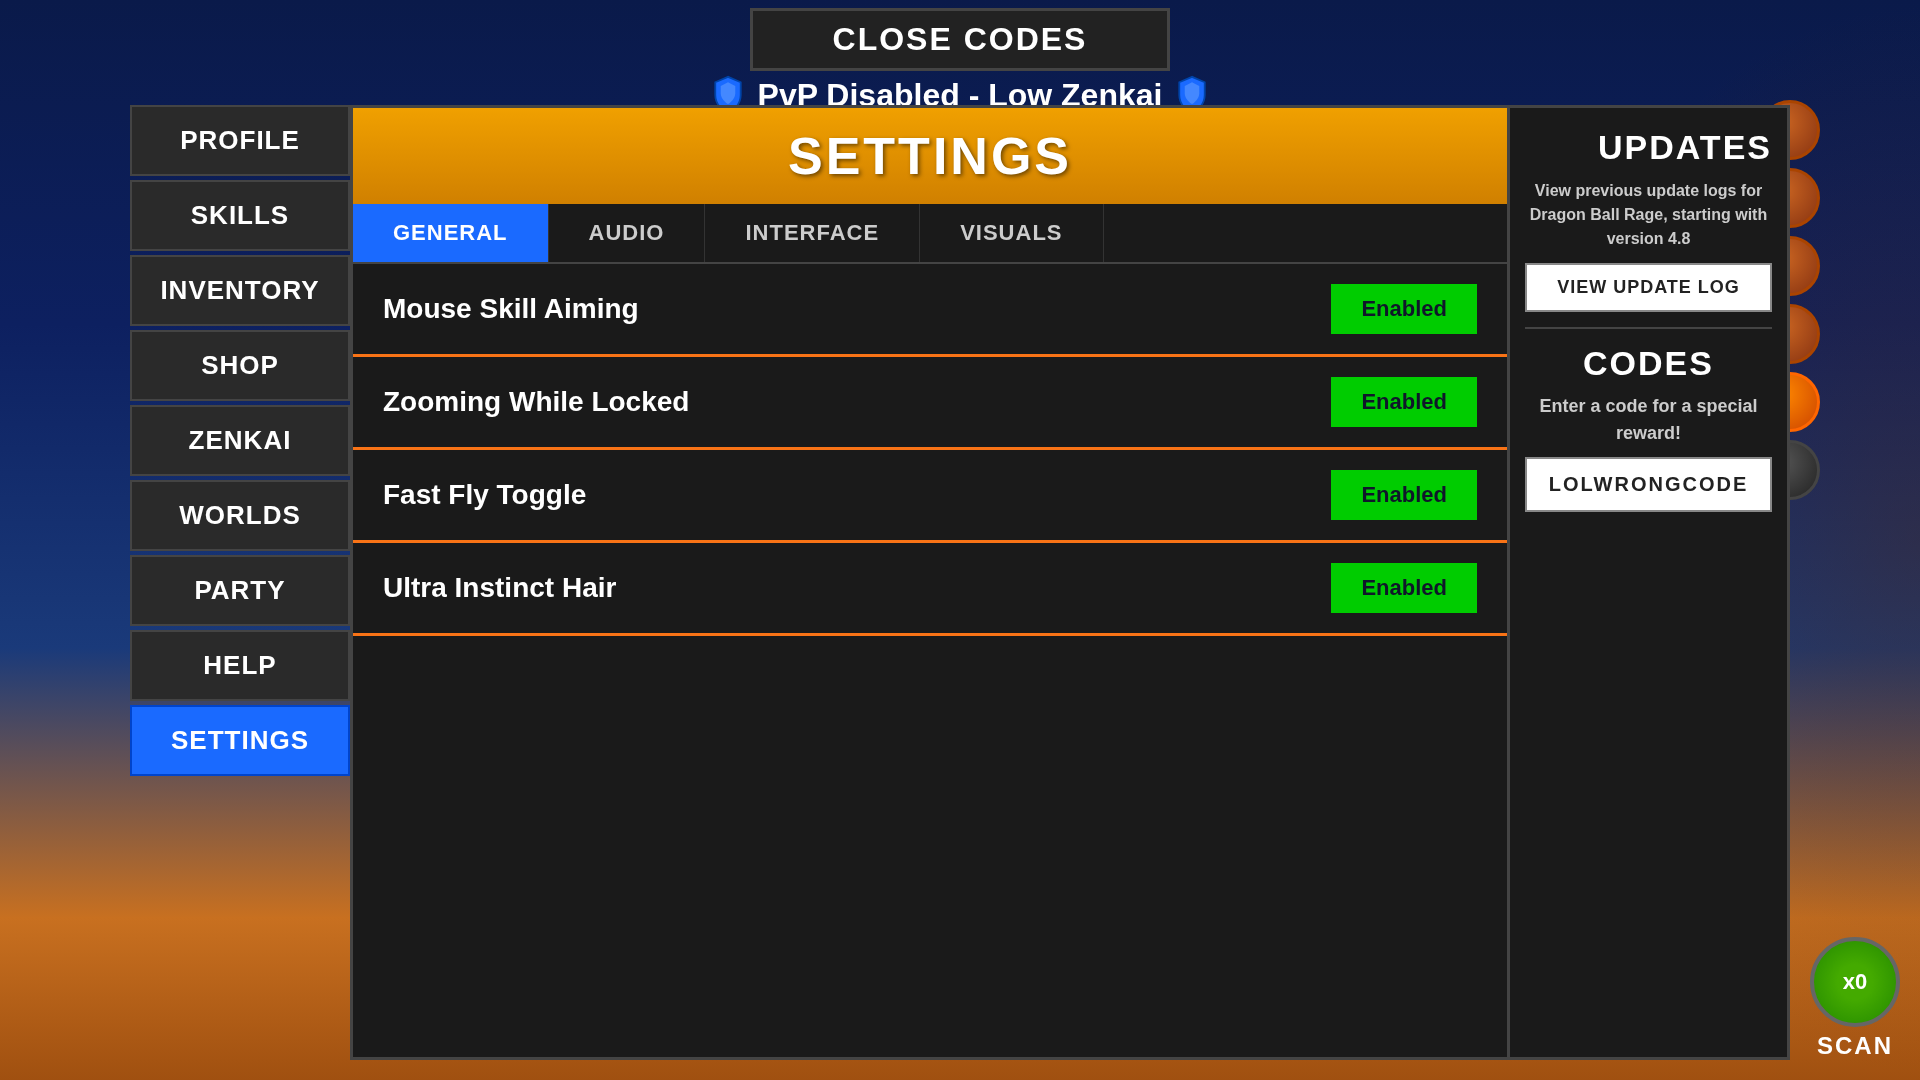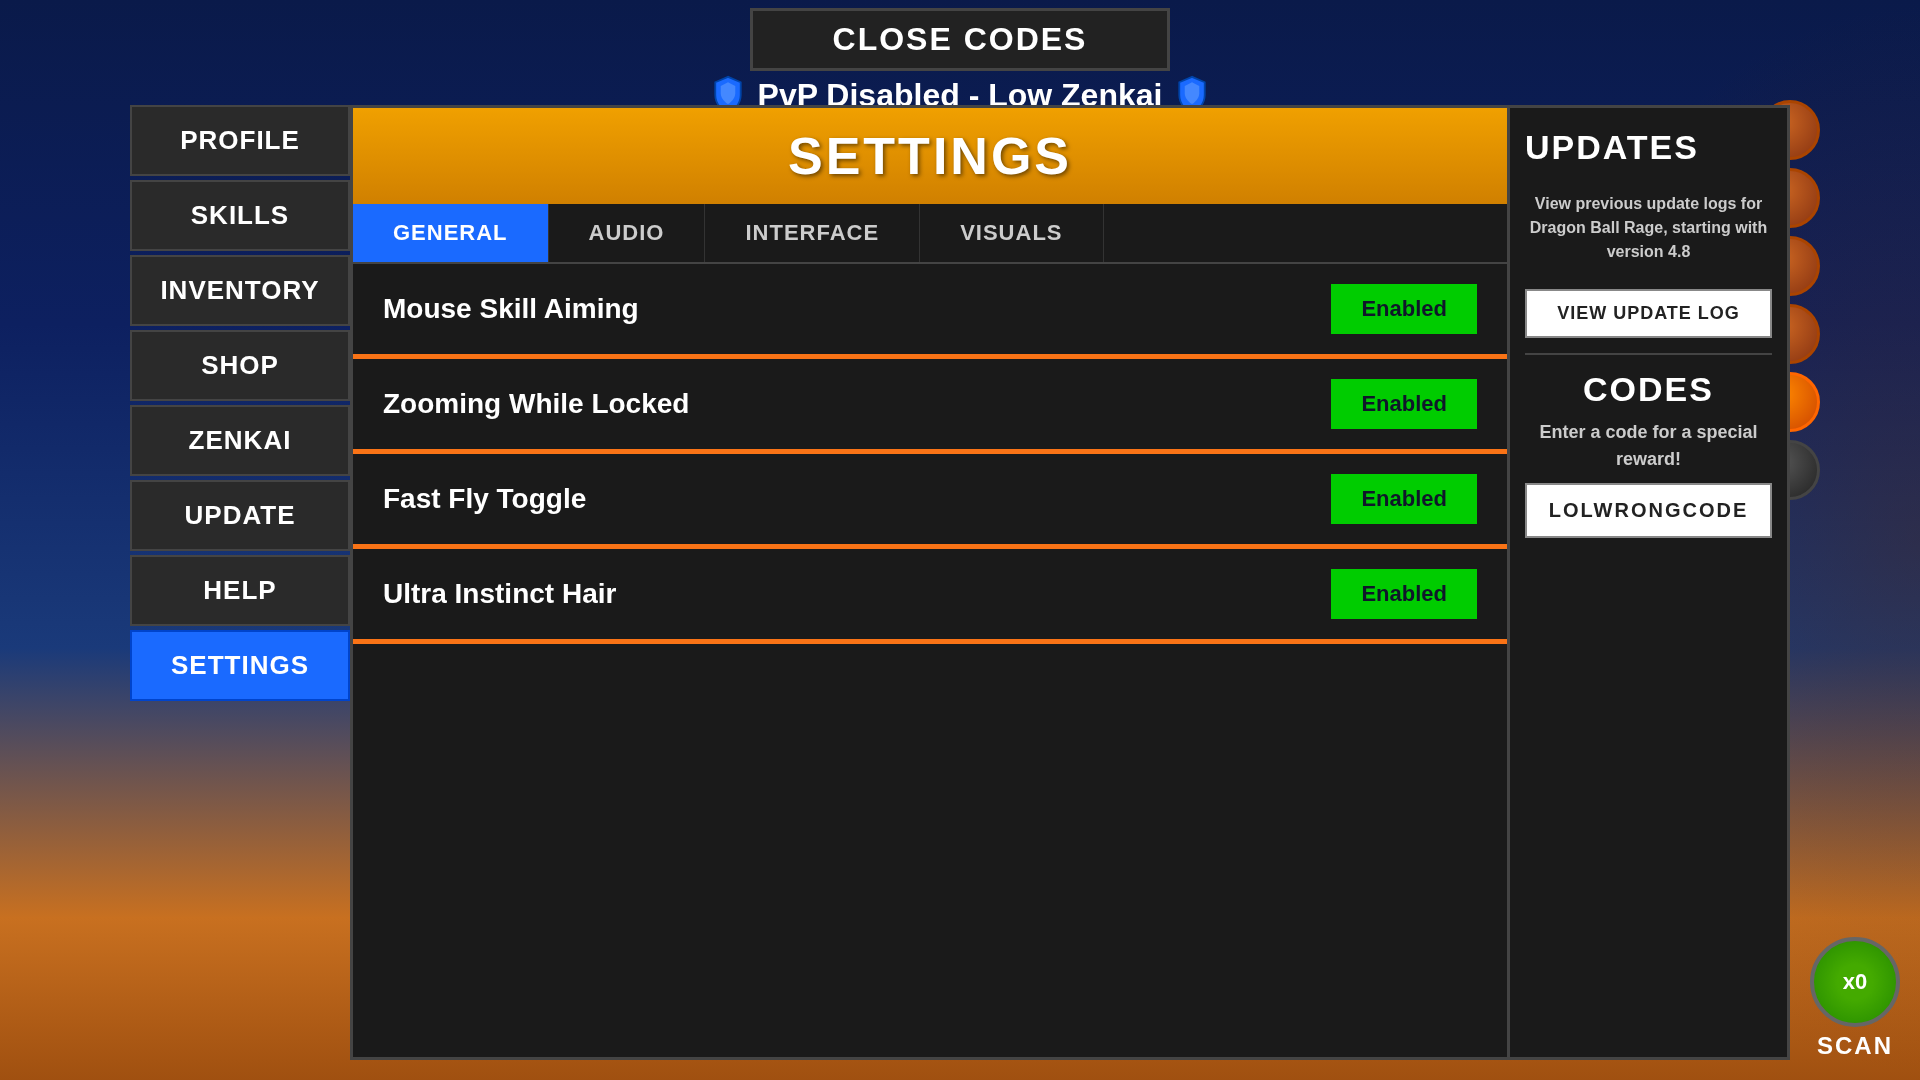--- a/index.html
+++ b/index.html
@@ -145,21 +145,21 @@
     .settings-list {
       flex: 1;
       padding: 0;
     }
 
     .setting-row {
       display: flex;
       align-items: center;
       justify-content: space-between;
       padding: 20px 30px;
-      border-bottom: 5px solid #f97316;
+      border-bottom: 3px solid #f97316;
     }
 
     .setting-label {
       font-size: 28px;
       font-weight: 700;
       color: #fff;
     }
 
     .toggle-btn {
       background: #00cc00;
@@ -185,22 +185,22 @@
       border-left: none;
       display: flex;
       flex-direction: column;
       padding: 20px 15px;
       gap: 15px;
     }
 
     .updates-section {
       display: flex;
       flex-direction: column;
-      align-items: flex-start;
-      gap: 25px;
+      align-items: flex-end;
+      gap: 12px;
     }
 
     .updates-title {
       font-size: 34px;
       font-weight: 900;
       color: #fff;
       text-align: center;
       letter-spacing: 2px;
     }
 
@@ -377,21 +377,22 @@
 </div>
 
 <div class="menu-container">
 
   <div class="sidebar">
     <div class="sidebar-item">PROFILE</div>
     <div class="sidebar-item">SKILLS</div>
     <div class="sidebar-item">INVENTORY</div>
     <div class="sidebar-item">SHOP</div>
     <div class="sidebar-item">ZENKAI</div>
-    <div class="sidebar-item">UPDATE</div>
+    <div class="sidebar-item">WORLDS</div>
+    <div class="sidebar-item">PARTY</div>
     <div class="sidebar-item">HELP</div>
     <div class="sidebar-item active">SETTINGS</div>
   </div>
 
   <div class="main-content">
     <div class="settings-title-bar">SETTINGS</div>
 
     <div class="tabs-bar">
       <div class="tab active">GENERAL</div>
       <div class="tab">AUDIO</div>

